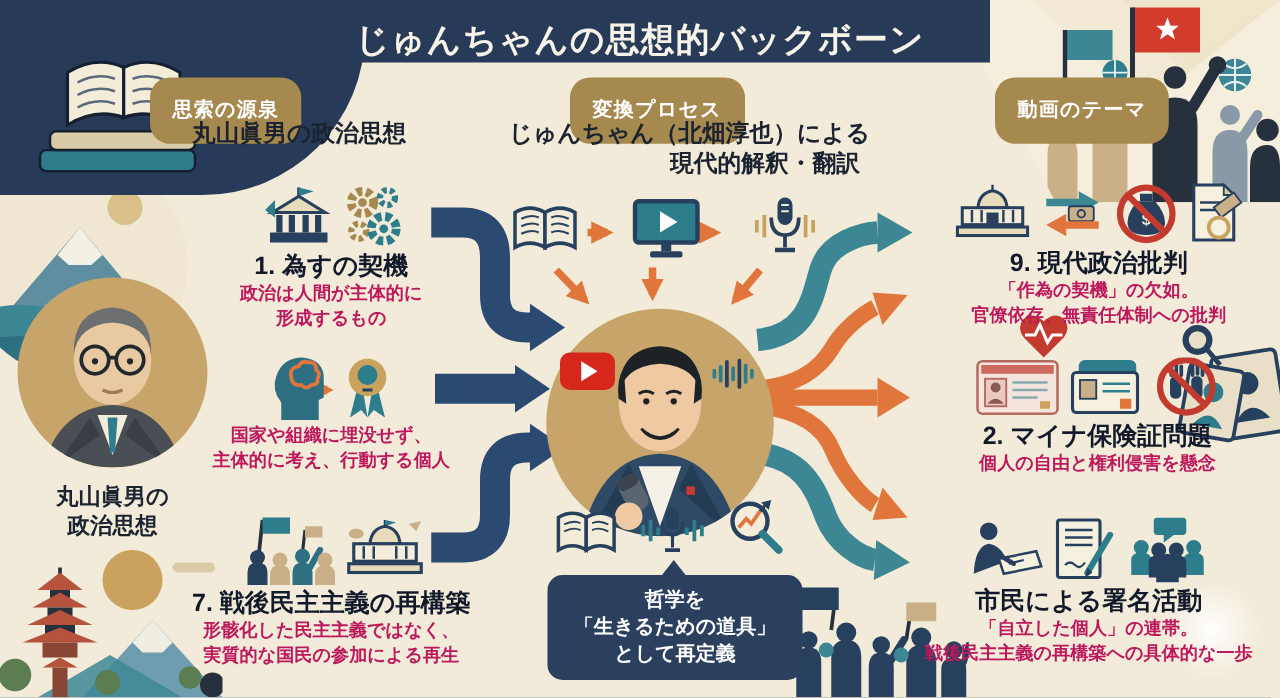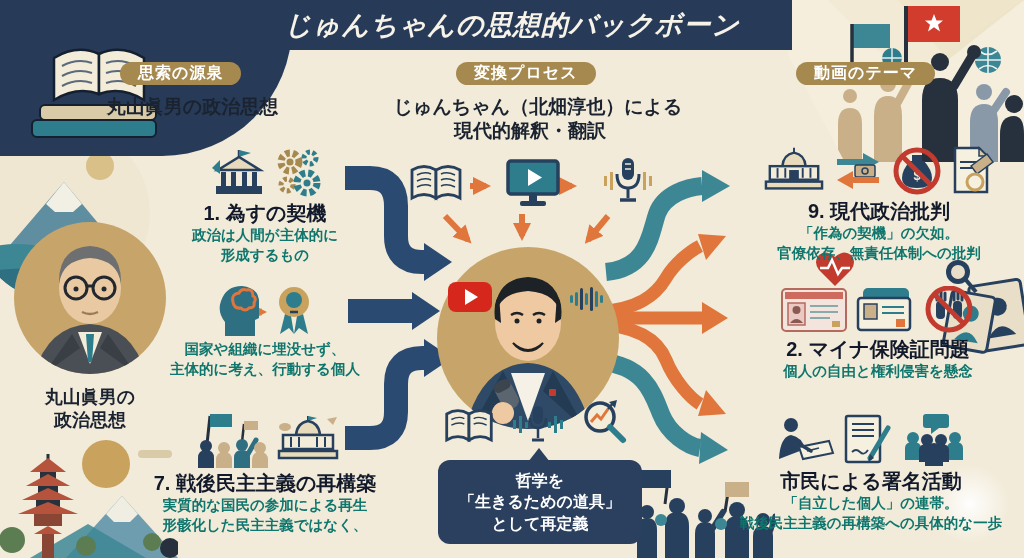--- a/index.html
+++ b/index.html
@@ -9,34 +9,34 @@
   
   .deco-tl-block{left:0;top:0;width:292px;height:156px;background:#273b58;border-radius:0 0 130px 0;z-index:1;}
   .deco-fuji-circle{left:-28px;top:124px;width:178px;height:178px;border-radius:50%;overflow:hidden;background:#efe7d2;z-index:0;}
   .deco-tr{left:788px;top:0;width:236px;height:162px;z-index:1;clip-path:polygon(0 0,100% 0,100% 100%,24% 100%,0 34%);background:#f5eedd;}
   .deco-bl{left:0;top:438px;width:178px;height:120px;z-index:1;}
   .deco-crowd-br{left:625px;top:468px;width:150px;height:90px;z-index:3;}
   .deco-starburst{left:930px;top:464px;width:80px;height:80px;border-radius:50%;
     background:radial-gradient(circle,rgba(255,255,255,.95) 0%,rgba(255,255,255,0) 70%);z-index:2;}
   
   .title-band{left:232px;top:0;width:560px;height:50px;background:#273b58;z-index:5;
-    display:flex;align-items:center;justify-content:center;font-style:italic;}
+    display:flex;align-items:flex-end;justify-content:center;}
   .title-band span{color:#f7f3e8;font-size:27px;font-weight:800;letter-spacing:1px;}
   
   .badge{position:absolute;background:#a6894f;color:#fff;font-weight:700;font-size:16px;
-    padding:1px 18px;border-radius:16px;z-index:6;letter-spacing:1px;}
-  .col-heading{position:absolute;font-weight:800;color:#1b2330;text-align:center;z-index:6;font-size:19px;}
+    padding:16px 18px;border-radius:16px;z-index:6;letter-spacing:1px;}
+  .col-heading{position:absolute;font-weight:800;color:#1b2330;text-align:right;z-index:6;font-size:19px;}
   
   .portrait{position:absolute;border-radius:50%;overflow:hidden;background:#c7a56a;z-index:3;}
   .portrait-label{position:absolute;text-align:center;font-weight:800;color:#1b2330;font-size:18px;line-height:1.3;z-index:4;}
   
   .item{position:absolute;display:flex;flex-direction:column;align-items:center;text-align:center;z-index:4;}
   .icons{display:flex;align-items:center;justify-content:center;gap:7px;margin-bottom:3px;}
   .item-title{font-size:20px;font-weight:800;color:#11192a;line-height:1.2;}
-  .item-desc{font-size:14.5px;font-weight:700;color:#0f766e;line-height:1.4;}
+  .item-desc{font-size:14.5px;font-weight:700;color:#be185d;line-height:1.4;}
   
   .flow-row{left:408px;top:156px;width:246px;display:flex;align-items:center;justify-content:center;gap:9px;z-index:4;}
   .out-row{left:438px;top:398px;width:196px;display:flex;align-items:flex-end;justify-content:center;gap:16px;z-index:4;}
   .center-circle{left:437px;top:247px;width:182px;height:182px;}
   .yt-badge{position:absolute;left:448px;top:282px;width:44px;height:30px;background:#d6271d;border-radius:8px;z-index:4;
     display:flex;align-items:center;justify-content:center;}
   .yt-badge .tri{width:0;height:0;border-left:13px solid #fff;border-top:8px solid transparent;border-bottom:8px solid transparent;margin-left:3px;}
   .wave{position:absolute;left:570px;top:286px;z-index:4;display:flex;align-items:center;gap:2px;height:26px;}
   .wave i{display:block;width:3px;background:#2e7d8c;border-radius:2px;}
   .philosophy-box{left:438px;top:460px;width:204px;height:84px;background:#2b3f5e;border-radius:12px;z-index:4;
@@ -339,22 +339,22 @@
         <line x1="14" y1="22" x2="14" y2="32" stroke="#27405e" stroke-width="2"></line>
         <line x1="22" y1="22" x2="22" y2="32" stroke="#27405e" stroke-width="2"></line>
         <line x1="40" y1="22" x2="40" y2="32" stroke="#27405e" stroke-width="2"></line>
         <line x1="48" y1="22" x2="48" y2="32" stroke="#27405e" stroke-width="2"></line>
         <rect x="2" y="36" width="58" height="7" fill="#e8dbbc" stroke="#27405e" stroke-width="2.5"></rect>
         <ellipse cx="8" cy="12" rx="6" ry="4" fill="#c9b089"></ellipse>
         <polygon points="50,4 60,2 56,10" fill="#c9b089"></polygon>
       </svg>
     </div>
     <div class="item-title">7. 戦後民主主義の再構築</div>
+    <div class="item-desc">形骸化した民主主義ではなく、</div>
     <div class="item-desc">実質的な国民の参加による再生</div>
-    <div class="item-desc">形骸化した民主主義ではなく、</div>
   </div>
 
   <div class="abs flow-row">
     <svg width="56" height="42" viewBox="0 0 56 42">
       <path d="M4,8 Q16,1 28,8 V36 Q16,29 4,36 Z" fill="#f3ecd9" stroke="#27405e" stroke-width="2.8"></path>
       <path d="M52,8 Q40,1 28,8 V36 Q40,29 52,36 Z" fill="#f3ecd9" stroke="#27405e" stroke-width="2.8"></path>
       <path d="M9,13 Q17,9 23,12 M9,19 Q17,15 23,18 M9,25 Q17,21 23,24 M47,13 Q39,9 33,12 M47,19 Q39,15 33,18 M47,25 Q39,21 33,24" stroke="#27405e" stroke-width="1.6" fill="none"></path>
     </svg>
     <span style="width:22px"></span>
     <svg width="58" height="50" viewBox="0 0 58 50">

